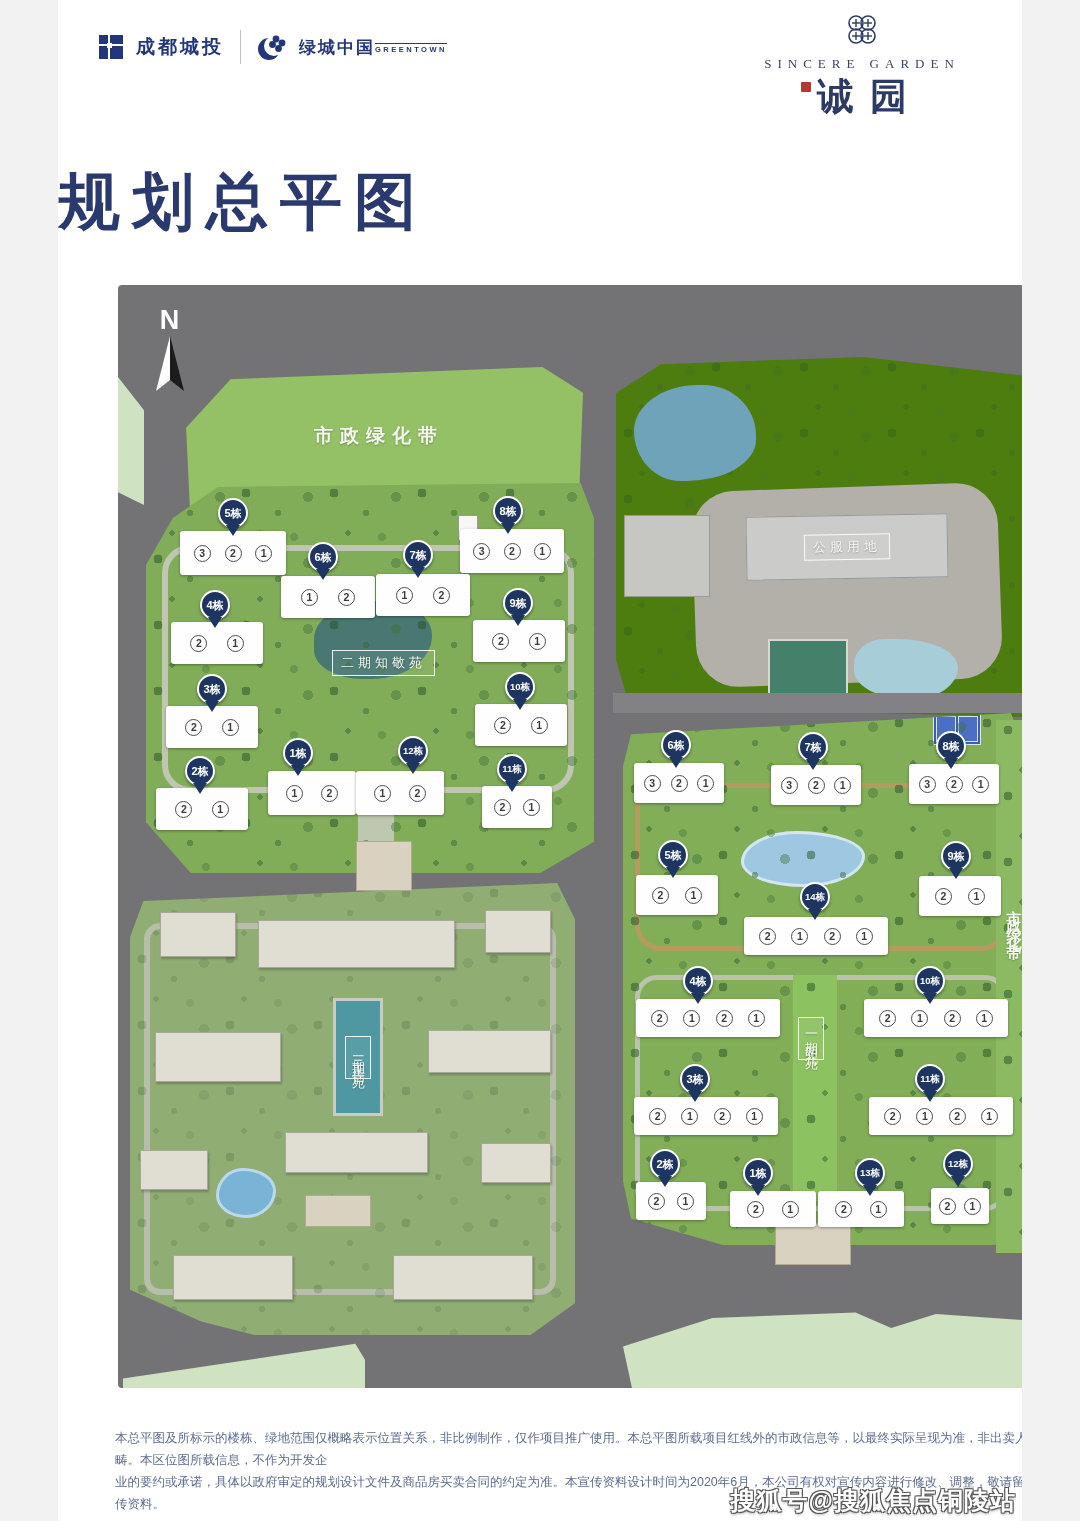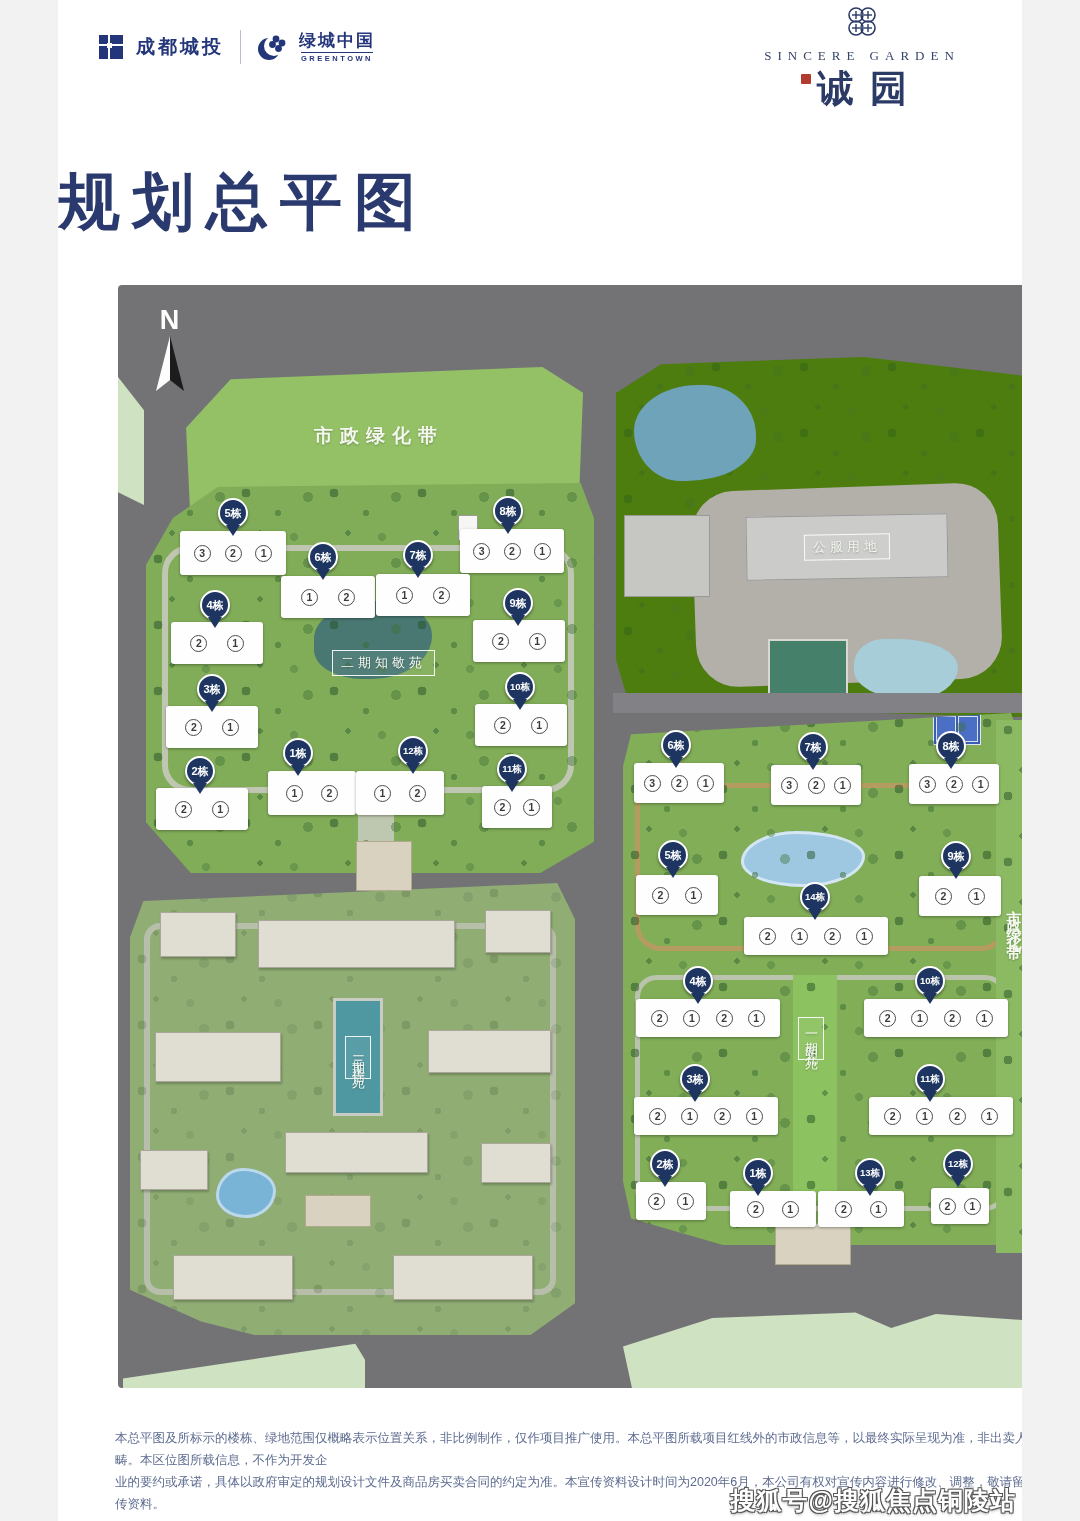--- a/index.html
+++ b/index.html
@@ -3,25 +3,25 @@
 <meta charset="utf-8">
 <style>
   html,body{margin:0;padding:0;background:#f2f2f2;}
   .page{position:relative;width:964px;height:1521px;margin:0 auto;background:#ffffff;overflow:hidden;
         font-family:"Liberation Sans","DejaVu Sans",sans-serif;}
 
   
   .brand-left{position:absolute;left:40px;top:30px;display:flex;align-items:center;gap:12px;}
   .brand-left .cn1{font-size:19px;font-weight:bold;color:#24367a;letter-spacing:3px;}
   .brand-divider{width:1px;height:34px;background:#b9bfce;margin:0 4px;}
-  .gt-block{display:flex;flex-direction:column;align-items:center;line-height:1;}
+  .gt-block{display:flex;flex-direction:row;align-items:center;line-height:1;}
   .gt-block .cn2{font-size:17px;font-weight:bold;color:#24367a;letter-spacing:2px;}
   .gt-block .en2{font-size:7.5px;color:#24367a;letter-spacing:2.5px;margin-top:3px;border-top:1px solid #24367a;padding-top:2px;font-weight:bold;}
 
-  .brand-right{position:absolute;right:40px;top:0;width:240px;text-align:center;}
+  .brand-right{position:absolute;right:40px;top:8px;width:240px;text-align:center;}
   .brand-right .emblem{display:block;margin:0 auto 4px auto;}
   .brand-right .en{font-family:"Liberation Serif","DejaVu Serif",serif;font-size:13px;color:#384468;letter-spacing:6px;white-space:nowrap;}
   .brand-right .cnrow{margin-top:6px;display:flex;align-items:flex-start;justify-content:center;gap:6px;}
   .brand-right .seal{width:10px;height:10px;background:#b23a2e;border-radius:1px;margin-top:4px;}
   .brand-right .cn{font-family:"Liberation Serif","DejaVu Serif",serif;font-size:37px;font-weight:bold;color:#2c3a66;letter-spacing:16px;line-height:1;}
 
   .page-title{position:absolute;left:0;right:0;top:160px;text-align:left;margin:0;
       font-family:"Liberation Serif","DejaVu Serif",serif;font-size:62px;font-weight:bold;
       color:#2b3a6e;letter-spacing:12px;}
 

